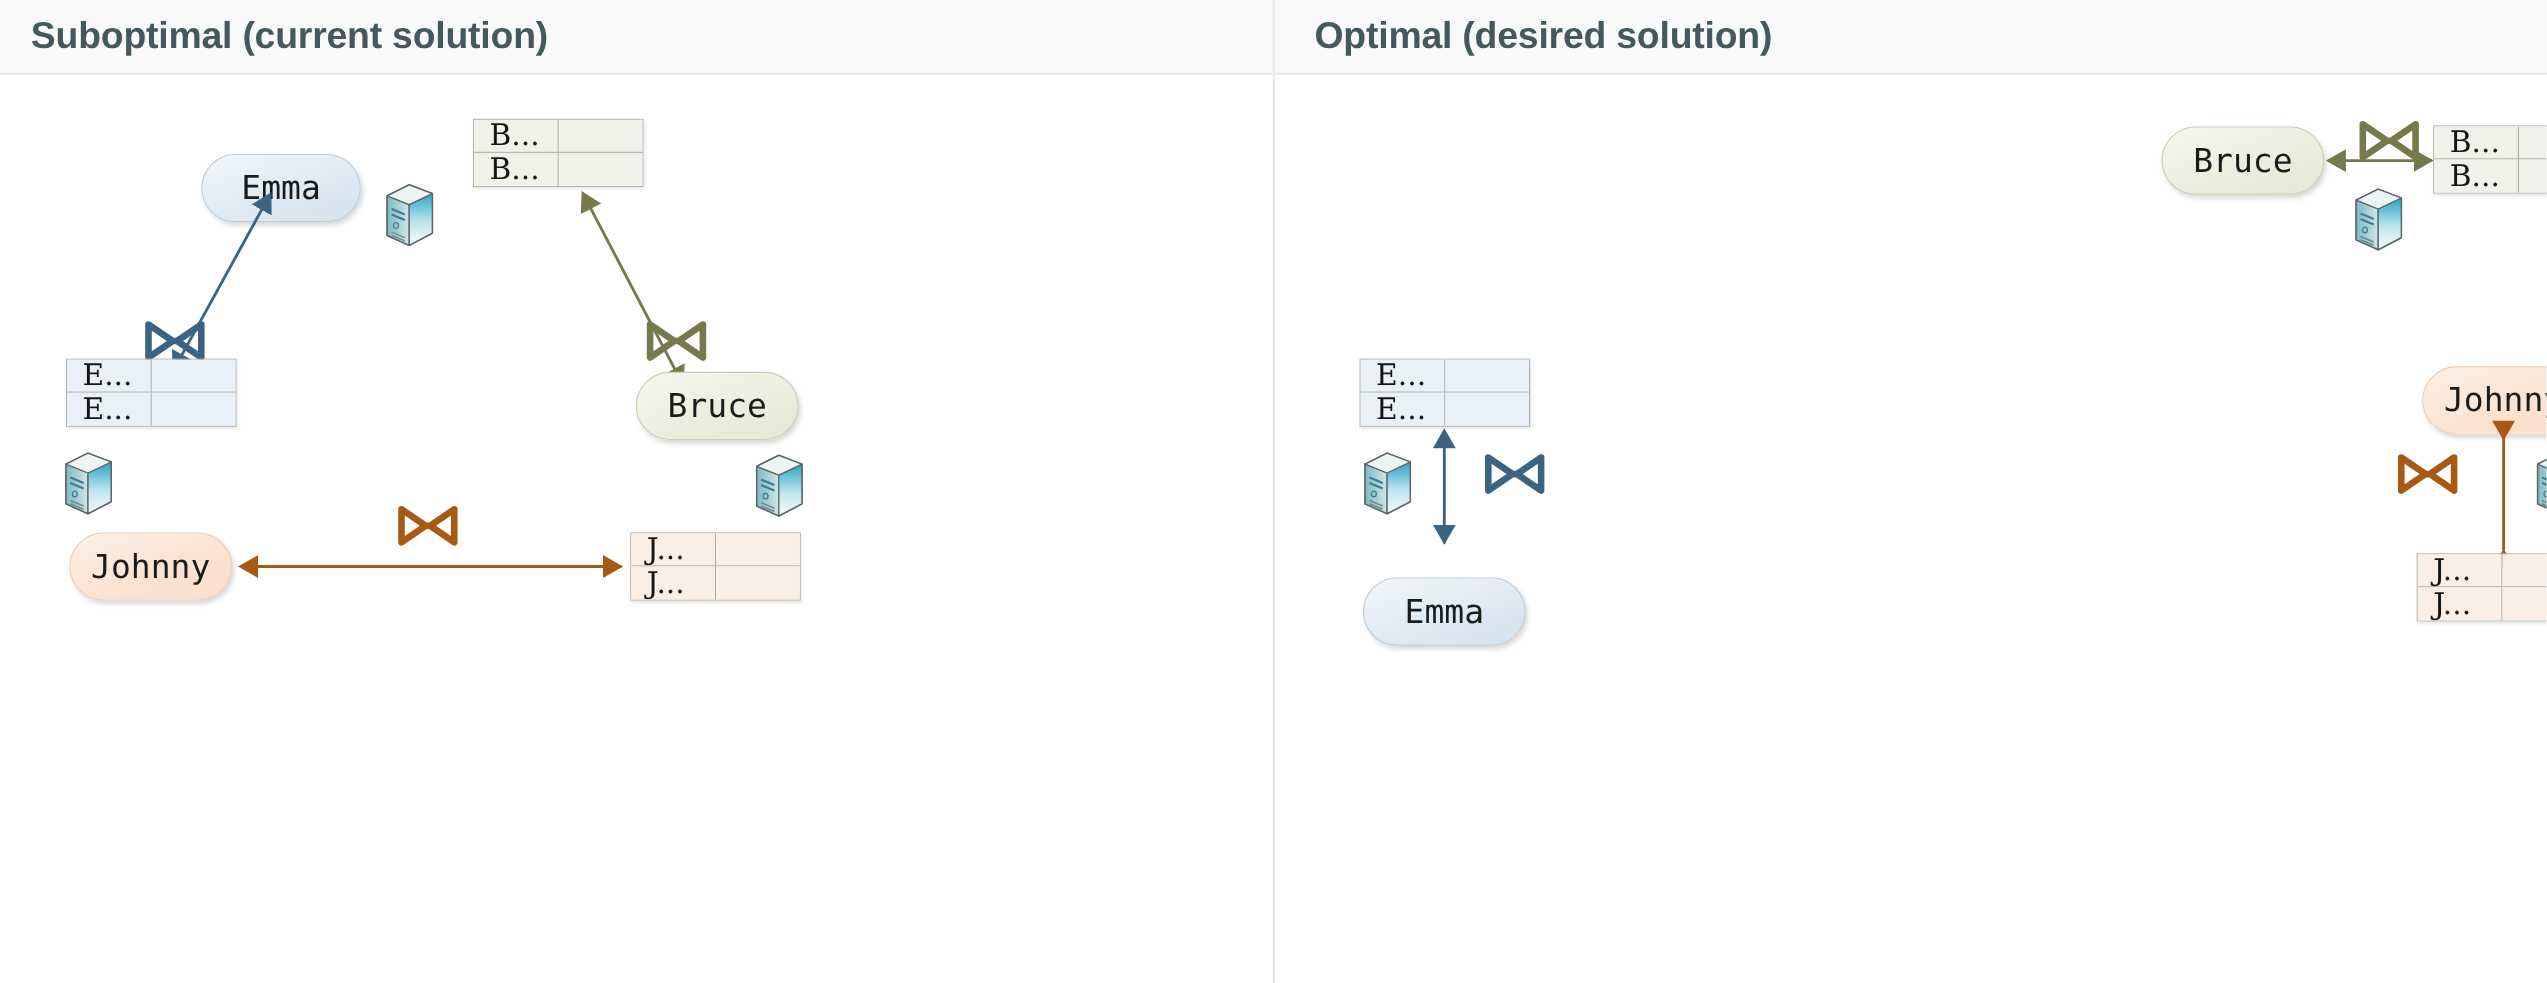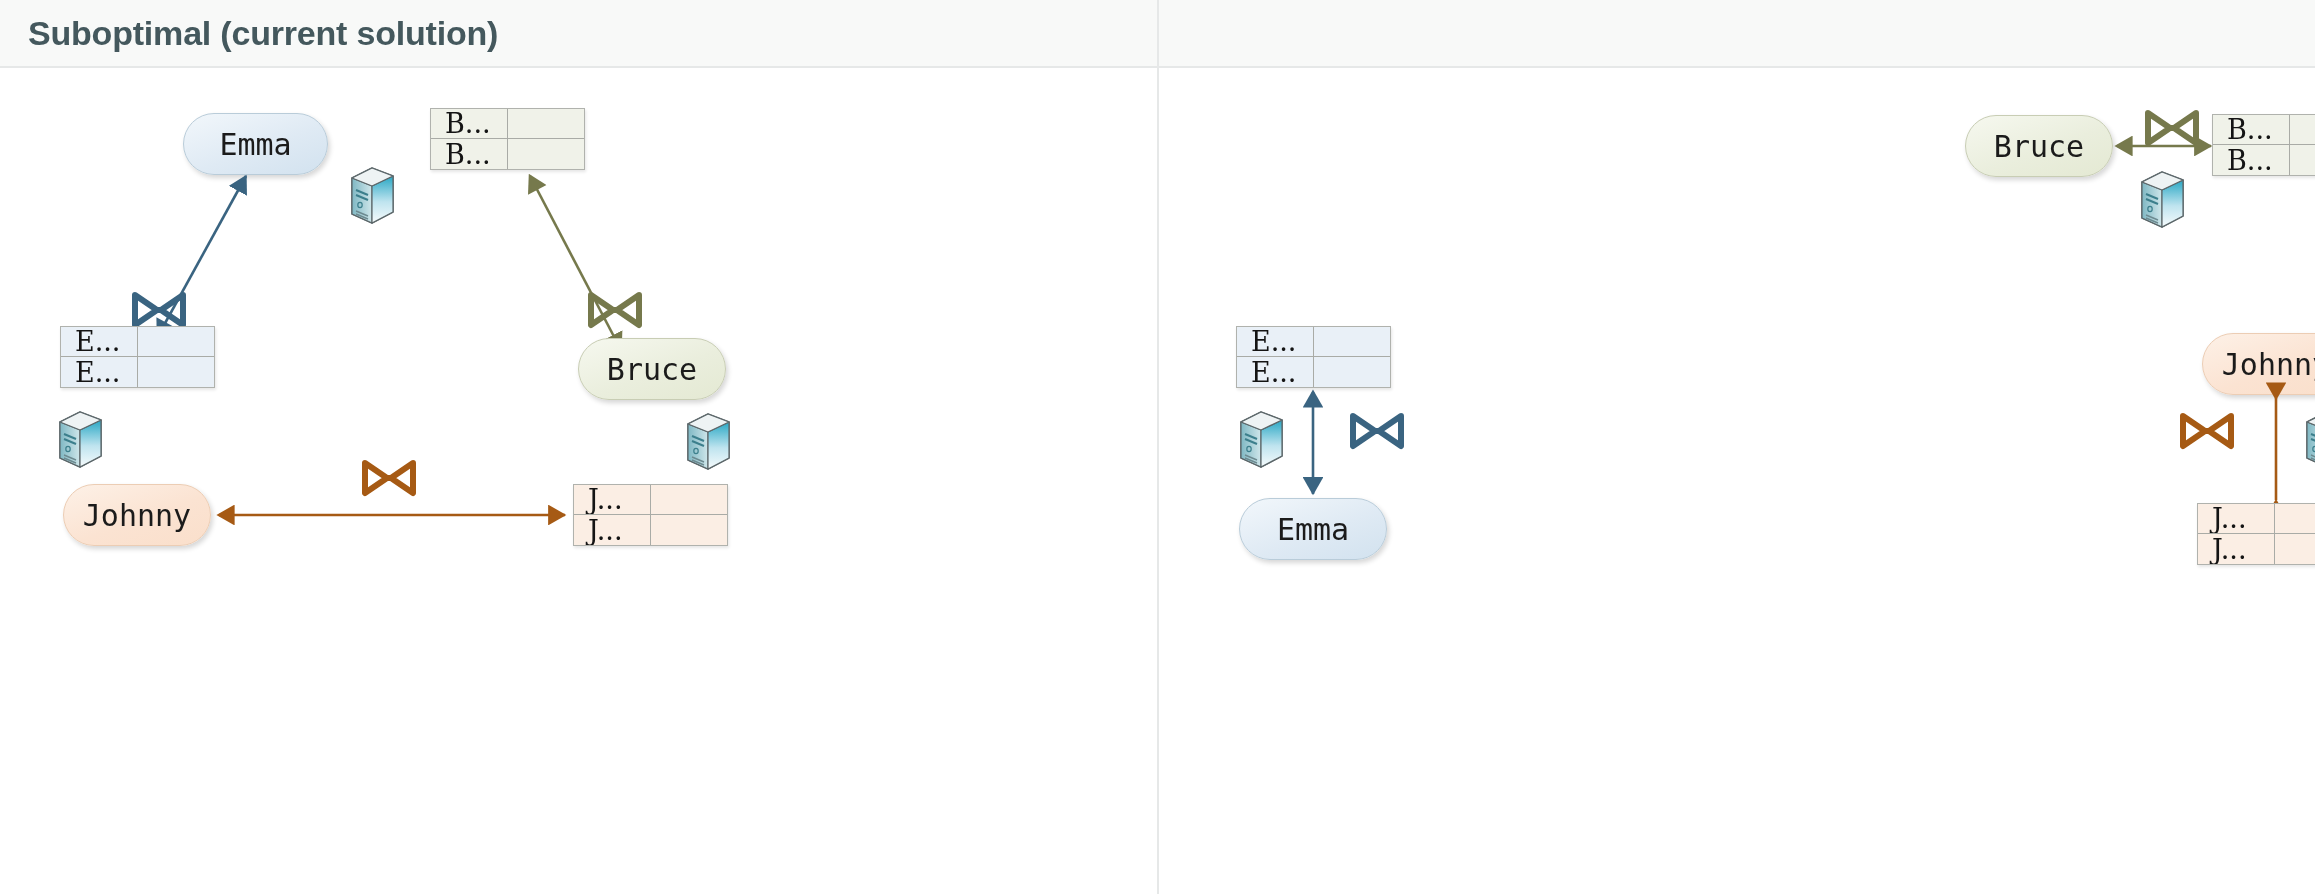--- a/index.html
+++ b/index.html
@@ -39,20 +39,21 @@
     border-radius:999px;
     font-family:"DejaVu Sans Mono", monospace;
     font-size:30px;color:#1b1b1b;
     box-shadow:2px 3px 5px rgba(0,0,0,0.16);
     box-sizing:border-box;
     white-space:nowrap;
   }
   .pill.blue{
     background:linear-gradient(160deg,#f2f7fb 0%,#dfeaf4 55%,#d2e2ef 100%);
     border:1.5px solid #b9ccd9;
+    margin-top:27px;
   }
   .pill.green{
     background:linear-gradient(160deg,#f6f8ef 0%,#eaeedd 55%,#e4e9d3 100%);
     border:1.5px solid #c8cdb4;
     text-align:right;
   }
   .pill.orange{
     background:linear-gradient(160deg,#fdf1e7 0%,#fbe3d2 55%,#fadfcb 100%);
     border:1.5px solid #eccdb4;
   }
@@ -250,20 +251,21 @@
           </defs>
           <line x1="8" y1="14" x2="354" y2="14" stroke="#a65a14" stroke-width="2.6" marker-end="url(#aoH1)" marker-start="url(#aoT1)"></line>
         </svg>
       </div>
 
     </div>
   </div>
 
   <div class="panel right">
     <div class="panel-header"></div>
+    <div class="panel-title">Optimal (desired solution)</div>
 
     <div class="canvas">
 
       <div class="pill green" style="left:806px;top:47px;width:148px;height:62px;">
         <span>Bruce</span>
       </div>
 
       <div class="bowtie" style="left:985px;top:40px;width:56px;height:40px;">
         <svg viewBox="0 0 56 40">
           <path d="M4 5 L26 20 L4 35 Z M52 5 L30 20 L52 35 Z M26 20 L30 20" fill="none" stroke="#76794c" stroke-width="6" stroke-linejoin="round"></path>

